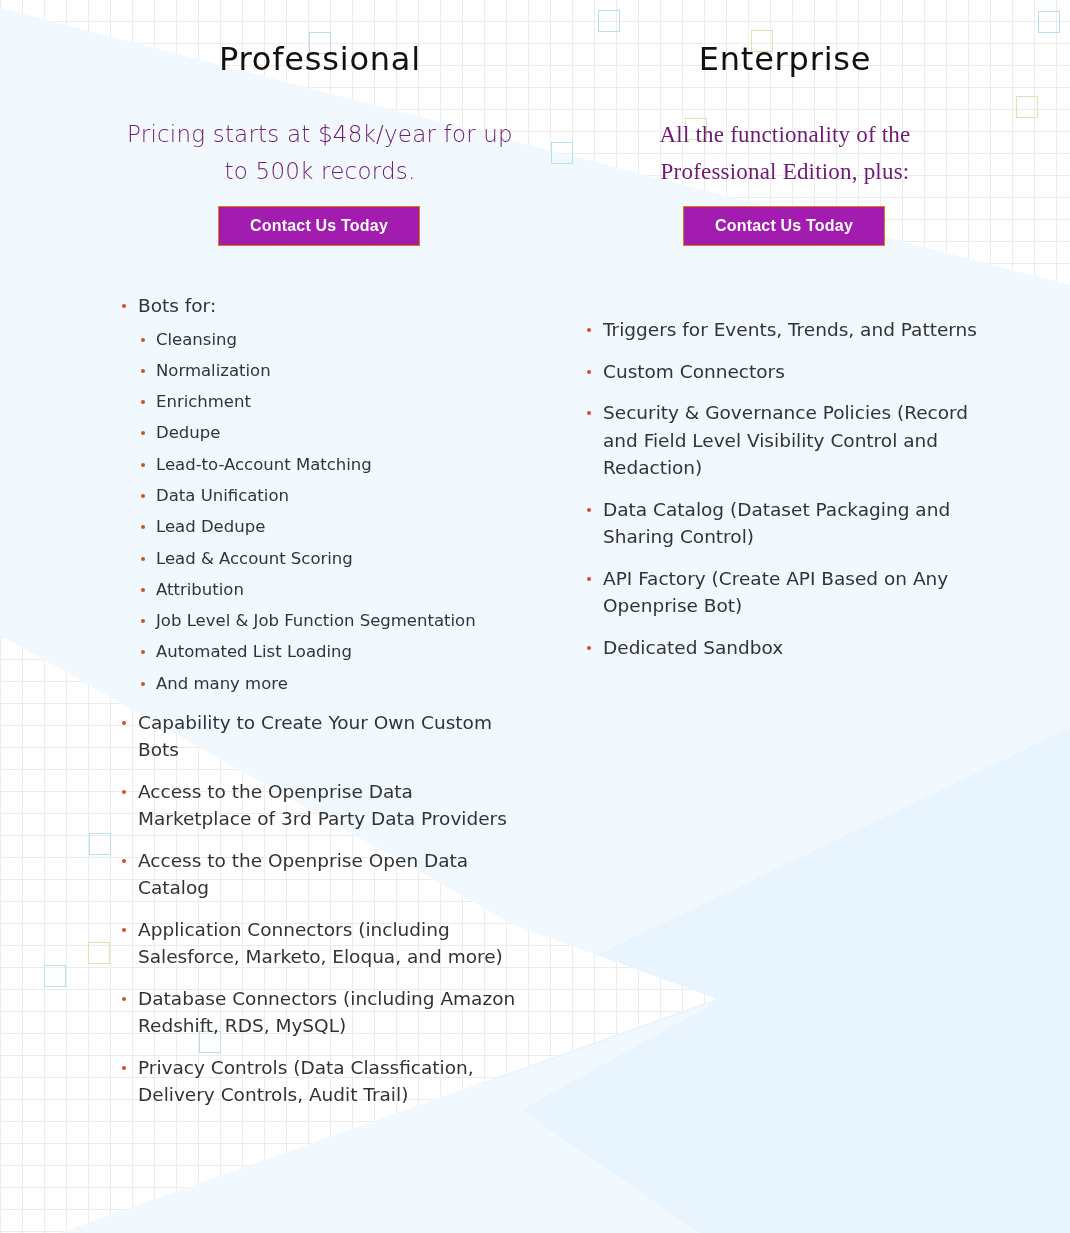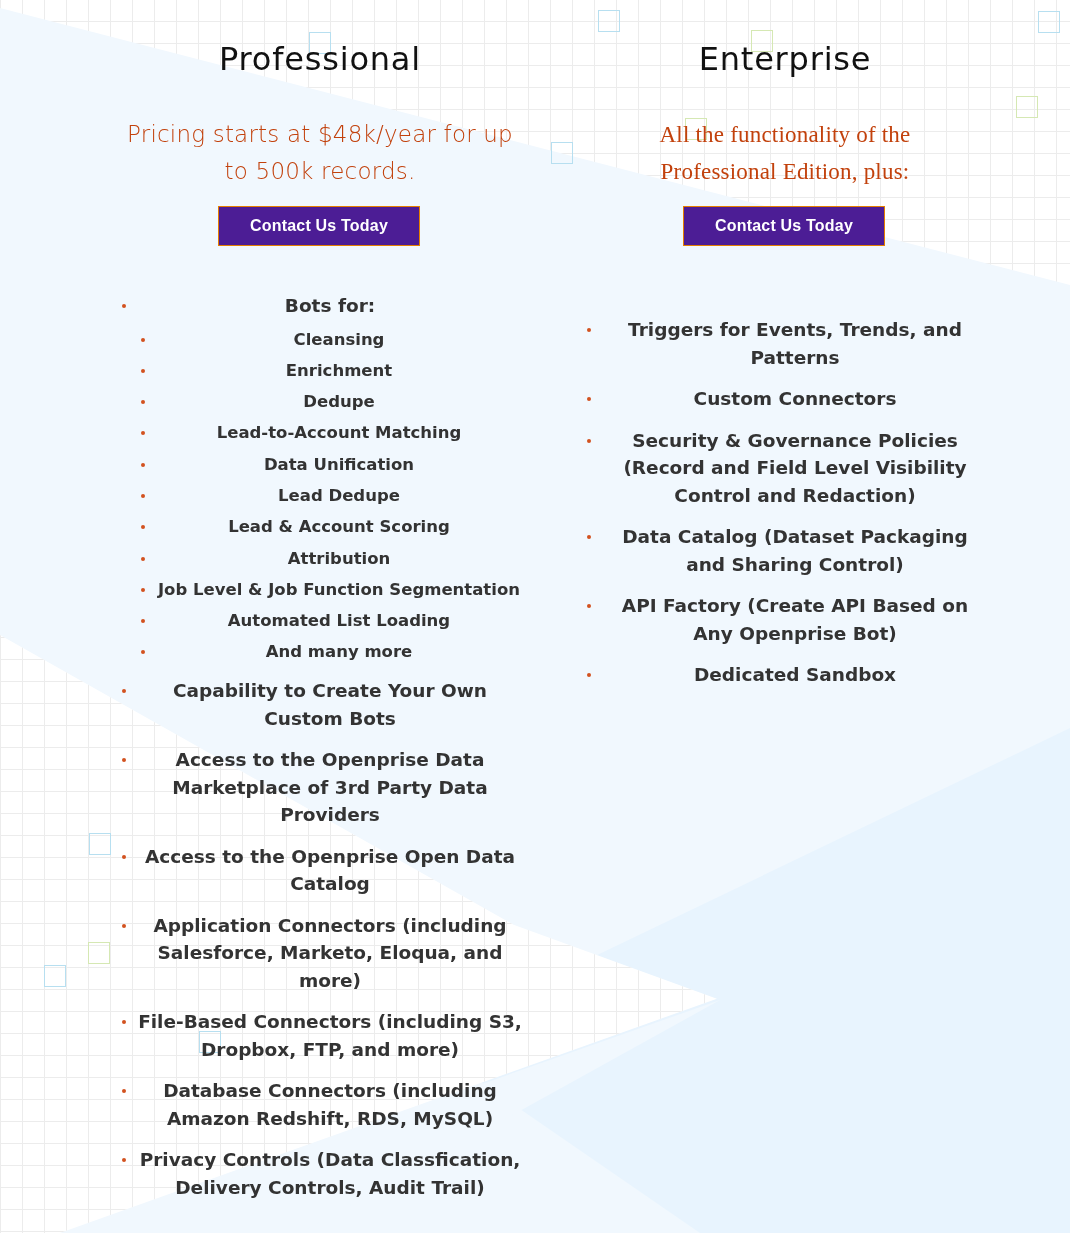--- a/index.html
+++ b/index.html
@@ -28,43 +28,42 @@
   .col.pro { left: 100px; width: 440px; }
   .col.ent { left: 565px; width: 440px; }
 
   .plan-title {
     position: absolute; top: 40px; left: 0; width: 100%;
     text-align: center; font-size: 32px; color: #111;
     letter-spacing: 0.8px; font-weight: 400;
   }
   .plan-desc {
     position: absolute; top: 116px; left: 0; width: 100%;
-    text-align: center; font-size: 23px; line-height: 37px; color: #c2410c;
+    text-align: center; font-size: 23px; line-height: 37px; color: #701a75;
     font-weight: 300; letter-spacing: 0.2px;
   }
   .cta {
     position: absolute; top: 206px; width: 202px; height: 40px;
-    background: #4c1d95; border: 1px solid #e57e00;
+    background: #a21caf; border: 1px solid #e57e00;
     color: #fff; font-weight: bold; font-size: 16px;
     display: flex; align-items: center; justify-content: center;
     font-family: "Liberation Sans", sans-serif; letter-spacing: 0.2px;
     cursor: pointer;
   }
   .col.pro .cta { left: 118px; }
   .col.ent .cta { left: 118px; }
 
   ul.features { position: absolute; list-style: none; }
   .col.pro ul.features { top: 292px; left: 22px; width: 400px; }
   .col.ent ul.features { top: 292px; left: 22px; width: 400px; margin-top: 24px; }
 
   ul.features > li {
     position: relative; padding-left: 16px;
-    font-size: 18.5px; line-height: 27.5px; color: #333; font-weight: 700;
+    font-size: 18.5px; line-height: 27.5px; color: #333; font-weight: 400;
     margin-bottom: 14px;
-    text-align: center;
   }
   ul.features > li::before {
     content: ""; position: absolute; left: 0; top: 12px;
     width: 4px; height: 4px; border-radius: 50%; background: #d2521f;
   }
   ul.sub { list-style: none; margin-top: 8px; margin-bottom: 12px; }
   ul.sub > li {
     position: relative; padding-left: 18px;
     font-size: 16.5px; line-height: 23px; margin-bottom: 8.3px; color: #333;
   }
@@ -109,37 +108,37 @@
 
 <section class="col pro">
   <h2 class="plan-title">Professional</h2>
   <p class="plan-desc" style="padding:0 20px;">Pricing starts at $48k/year for up to 500k records.</p>
   <a class="cta">Contact Us Today</a>
   <ul class="features">
     <li>
       <span class="li-text">Bots for:</span>
       <ul class="sub">
         <li>Cleansing</li>
+        <li>Normalization</li>
         <li>Enrichment</li>
         <li>Dedupe</li>
         <li>Lead-to-Account Matching</li>
         <li>Data Unification</li>
         <li>Lead Dedupe</li>
         <li>Lead &amp; Account Scoring</li>
         <li>Attribution</li>
         <li>Job Level &amp; Job Function Segmentation</li>
         <li>Automated List Loading</li>
         <li>And many more</li>
       </ul>
     </li>
     <li>Capability to Create Your Own Custom Bots</li>
     <li>Access to the Openprise Data Marketplace of 3rd Party Data Providers</li>
     <li>Access to the Openprise Open Data Catalog</li>
     <li>Application Connectors (including Salesforce, Marketo, Eloqua, and more)</li>
-    <li>File-Based Connectors (including S3, Dropbox, FTP, and more)</li>
     <li>Database Connectors (including Amazon Redshift, RDS, MySQL)</li>
     <li>Privacy Controls (Data Classfication, Delivery Controls, Audit Trail)</li>
   </ul>
 </section>
 
 <section class="col ent">
   <h2 class="plan-title">Enterprise</h2>
   <p class="plan-desc" style="padding:0 50px;font-family:Liberation Serif, serif;">All the functionality of the Professional Edition, plus:</p>
   <a class="cta">Contact Us Today</a>
   <ul class="features">

